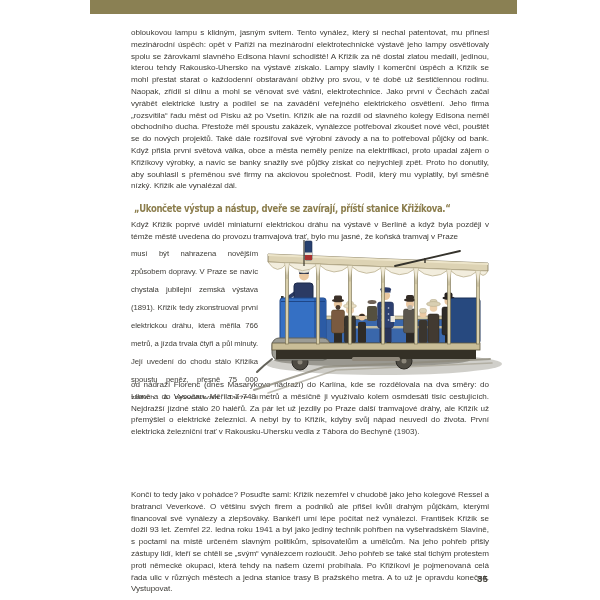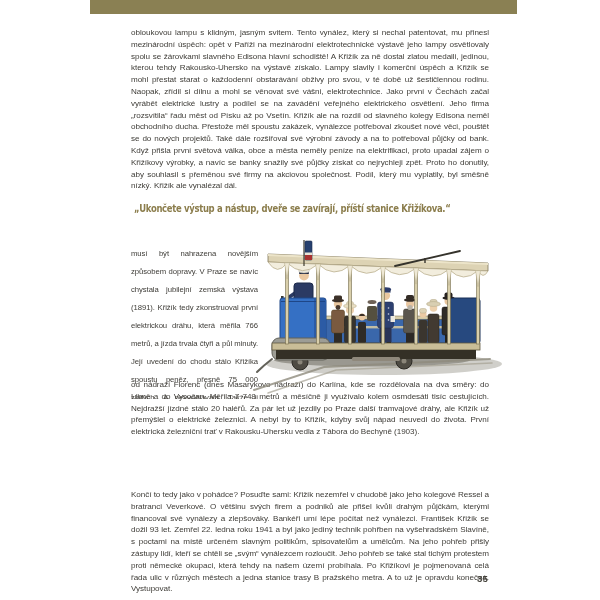--- a/index.html
+++ b/index.html
@@ -47,20 +47,21 @@
 <div class="topbar"></div>
 
 <div class="content">
 
   <p class="body-text" id="p1">obloukovou lampu s klidným, jasným svitem. Tento vynález, který si nechal patentovat, mu přinesl mezinárodní úspěch: opět v Paříži na mezinárodní elektrotechnické výstavě jeho lampy osvětlovaly spolu se žárovkami slavného Edisona hlavní schodiště! A Křižík za ně dostal zlatou medaili, jedinou, kterou tehdy Rakousko-Uhersko na výstavě získalo. Lampy slavily i komerční úspěch a Křižík se mohl přestat starat o každodenní obstarávání obživy pro svou, v té době už šestičlennou rodinu. Naopak, zřídil si dílnu a mohl se věnovat své vášni, elektrotechnice. Jako první v Čechách začal vyrábět elektrické lustry a podílel se na zavádění veřejného elektrického osvětlení. Jeho firma „rozsvítila“ řadu měst od Písku až po Vsetín. Křižík ale na rozdíl od slavného kolegy Edisona neměl obchodního ducha. Přestože měl spoustu zakázek, vynálezce potřeboval zkoušet nové věci, pouštět se do nových projektů. Také dále rozšiřoval své výrobní závody a na to potřeboval půjčky od bank. Když přišla první světová válka, obce a města neměly peníze na elektrifikaci, proto upadal zájem o Křižíkovy výrobky, a navíc se banky snažily své půjčky získat co nejrychleji zpět. Proto ho donutily, aby souhlasil s přeměnou své firmy na akciovou společnost. Podíl, který mu vyplatily, byl směšně nízký. Křižík ale vynalézal dál.</p>
 
   <div class="heading" id="h1">
     <span class="hscale">„Ukončete výstup a nástup, dveře se zavírají, příští stanice Křižíkova.“</span>
   </div>
 
+  <p class="body-text" id="p2a">Když Křižík poprvé uviděl miniaturní elektrickou dráhu na výstavě v Berlíně a když byla později v témže městě uvedena do provozu tramvajová trať, bylo mu jasné, že koňská tramvaj v Praze</p>
 
   <p class="body-text" id="p2col">musí být nahrazena novějším způsobem dopravy. V Praze se navíc chystala jubilejní zemská výstava (1891). Křižík tedy zkonstruoval první elektrickou dráhu, která měřila 766 metrů, a jízda trvala čtyři a půl minuty. Její uvedení do chodu stálo Křižíka spoustu peněz, přesně 75 000 zlatých. A nevydělávala. Takže ji Křižík po několika měsících zastavil. Druhý pokus? Samozřejmě. Tentokrát už úspěšný na plné čáře. Tedy dráze: druhá Křižíkova dráha (1896) vedla</p>
 
   <p class="body-text" id="p2b">od nádraží Florenc (dnes Masarykovo nádraží) do Karlína, kde se rozdělovala na dva směry: do Libně a do Vysočan. Měřila 7 748 metrů a měsíčně ji využívalo kolem osmdesáti tisíc cestujících. Nejdražší jízdné stálo 20 haléřů. Za pár let už jezdily po Praze další tramvajové dráhy, ale Křižík už přemýšlel o elektrické železnici. A nebyl by to Křižík, kdyby svůj nápad neuvedl do života. První elektrická železniční trať v Rakousku-Uhersku vedla z Tábora do Bechyně (1903).</p>
 
 
   <p class="body-text" id="p3">Končí to tedy jako v pohádce? Posuďte sami: Křižík nezemřel v chudobě jako jeho kolegové Ressel a bratranci Veverkové. O většinu svých firem a podniků ale přišel kvůli drahým půjčkám, kterými financoval své vynálezy a zlepšováky. Bankéři umí lépe počítat než vynálezci. František Křižík se dožil 93 let. Zemřel 22. ledna roku 1941 a byl jako jediný technik pohřben na vyšehradském Slavíně, s poctami na místě určeném slavným politikům, spisovatelům a umělcům. Na jeho pohřeb přišly zástupy lidí, kteří se chtěli se „svým“ vynálezcem rozloučit. Jeho pohřeb se také stal tichým protestem proti německé okupaci, která tehdy na našem území probíhala. Po Křižíkovi je pojmenovaná celá řada ulic v různých městech a jedna stanice trasy B pražského metra. A to už je opravdu konečná. Vystupovat.</p>
 
   <div class="pagenum">35</div>
 </div>

